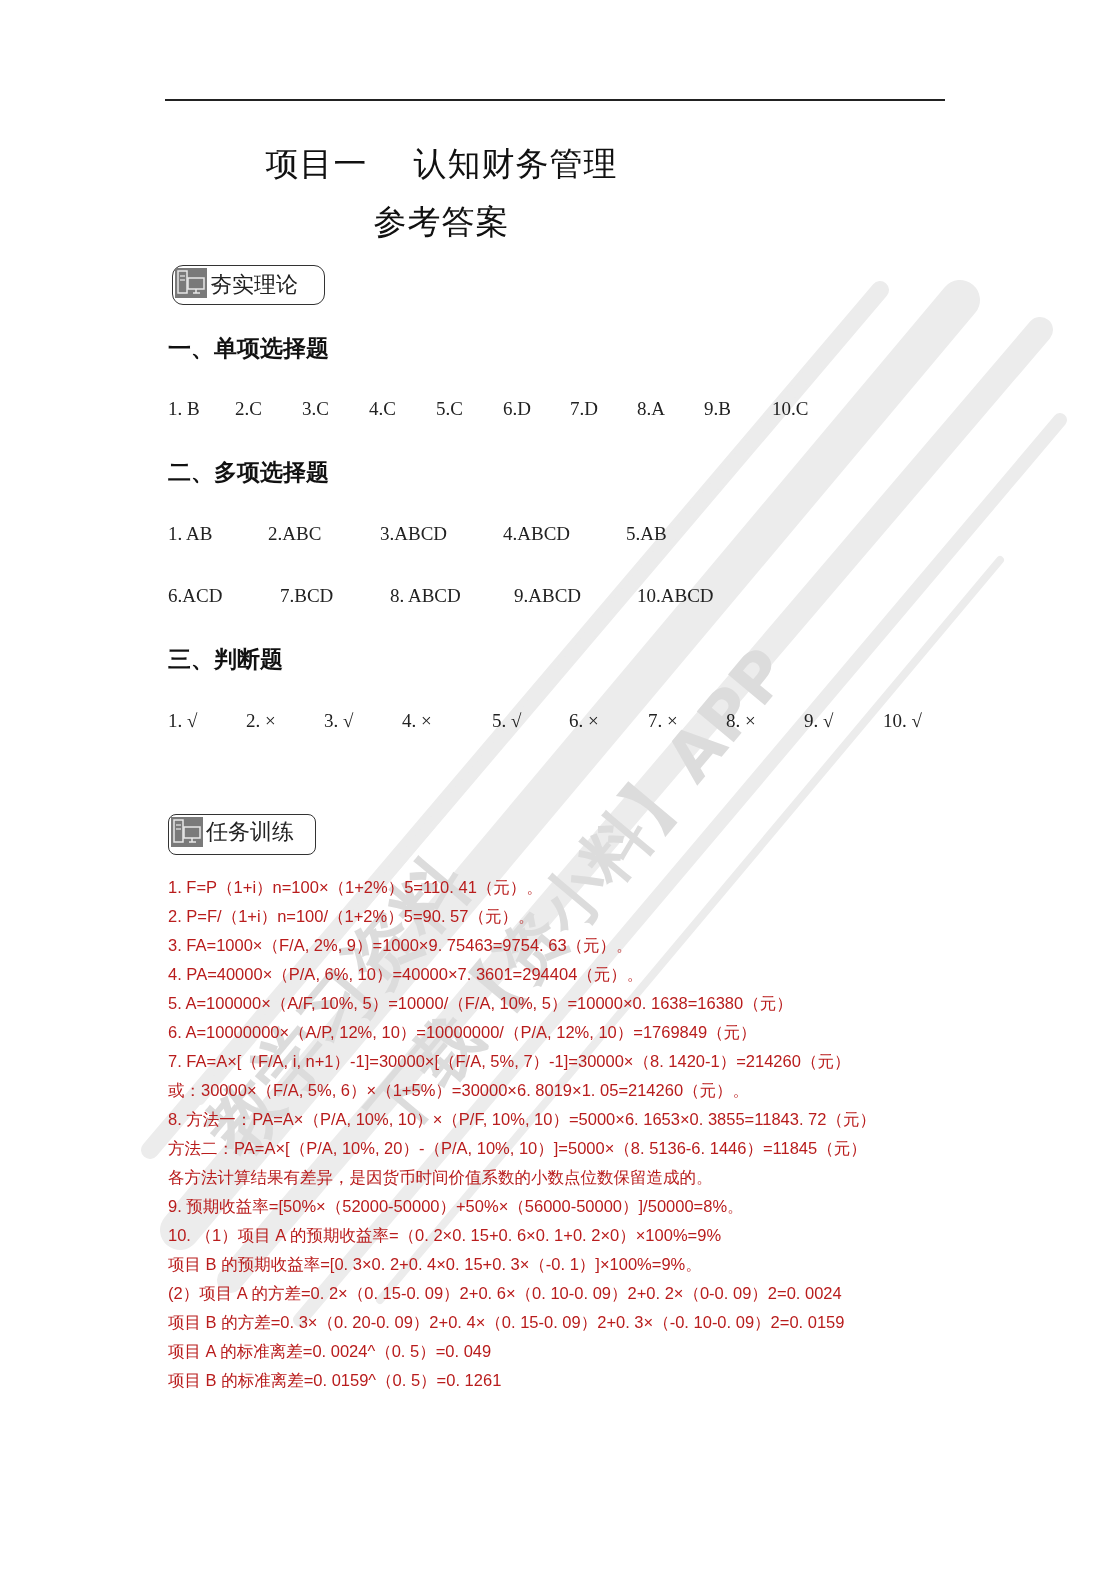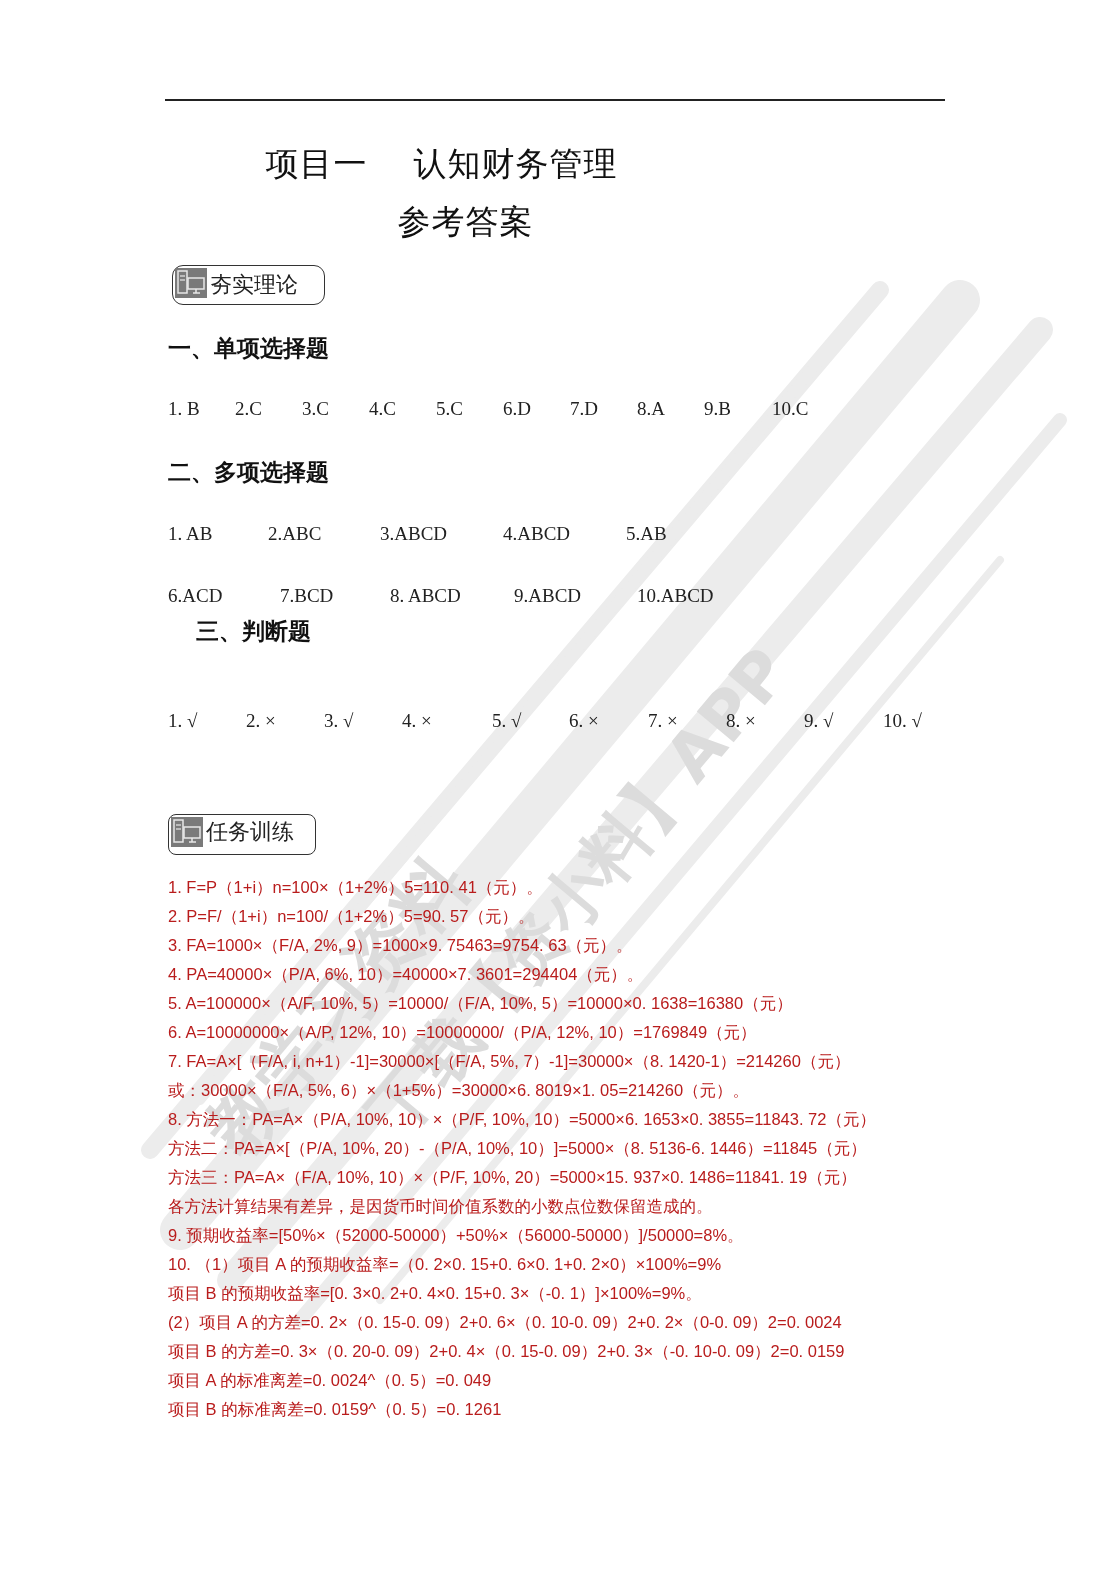--- a/index.html
+++ b/index.html
@@ -5,33 +5,33 @@
   html, body { margin: 0; padding: 0; background: #ffffff; }
   body { width: 1117px; height: 1579px; position: relative; overflow: hidden;
          font-family: "DejaVu Serif", "Liberation Serif", serif; color: #111; }
   .page { position: absolute; left: 0; top: 0; width: 1117px; height: 1579px; }
   .watermark { position: absolute; left: 0; top: 0; width: 1117px; height: 1579px; pointer-events: none; z-index: 0; }
   .content { position: absolute; left: 0; top: 0; width: 1117px; height: 1579px; z-index: 1; }
   .header-rule { position: absolute; left: 165px; top: 99px; width: 780px; height: 0; border-top: 2px solid #222; }
   .title { position: absolute; left: 0; width: 883px; text-align: center; font-family: "DejaVu Sans", sans-serif;
            font-weight: normal; font-size: 33px; letter-spacing: 1px; color: #111; }
   .title.t1 { top: 142px; }
-  .title.t2 { top: 200px; padding-left: 24px; }
+  .title.t2 { top: 200px; }
   .title .gap { display: inline-block; width: 46px; }
   .badge { position: absolute; height: 38px; border: 1.5px solid #333; border-radius: 8px; background: #fff; }
   .badge .ico { position: absolute; left: 2px; top: 2px; width: 32px; height: 30px; background: #7a7a7a; }
   .badge .ico svg { position: absolute; left: 0; top: 0; }
   .badge .lbl { position: absolute; left: 37px; top: 4px; font-family: "DejaVu Serif", serif; font-size: 22px; color: #222; white-space: nowrap; }
   .badge.b1 { left: 172px; top: 265px; width: 151px; border-radius: 11px; }
   .badge.b2 { left: 168px; top: 814px; width: 146px; height: 39px; }
   .badge.b2 .lbl { top: 2px; }
   .h2 { position: absolute; left: 168px; font-family: "DejaVu Sans", sans-serif; font-weight: bold; font-size: 23px; color: #111; }
   .h2.s1 { top: 333px; }
   .h2.s2 { top: 457px; }
-  .h2.s3 { top: 616px; margin-left: 28px; }
+  .h2.s3 { top: 644px; }
   .row { position: absolute; left: 168px; height: 26px; font-family: "Liberation Serif", "DejaVu Serif", serif; font-size: 19px; color: #222; }
   .row .ans { position: absolute; top: 0; white-space: nowrap; }
   .calc { position: absolute; left: 168px; top: 873px; width: 790px; font-family: "Liberation Sans", "DejaVu Sans", sans-serif;
           font-size: 16.5px; color: #b91c1c; }
   .calc .line { height: 29px; line-height: 29px; white-space: nowrap; }
 </style>
 </head>
 <body>
 
 <div class="page">
@@ -135,21 +135,20 @@
       <div class="line">1. F=P（1+i）n=100×（1+2%）5=110. 41（元）。</div>
       <div class="line">2. P=F/（1+i）n=100/（1+2%）5=90. 57（元）。</div>
       <div class="line">3. FA=1000×（F/A, 2%, 9）=1000×9. 75463=9754. 63（元）。</div>
       <div class="line">4. PA=40000×（P/A, 6%, 10）=40000×7. 3601=294404（元）。</div>
       <div class="line">5. A=100000×（A/F, 10%, 5）=10000/（F/A, 10%, 5）=10000×0. 1638=16380（元）</div>
       <div class="line">6. A=10000000×（A/P, 12%, 10）=10000000/（P/A, 12%, 10）=1769849（元）</div>
       <div class="line">7. FA=A×[（F/A, i, n+1）-1]=30000×[（F/A, 5%, 7）-1]=30000×（8. 1420-1）=214260（元）</div>
       <div class="line">或：30000×（F/A, 5%, 6）×（1+5%）=30000×6. 8019×1. 05=214260（元）。</div>
       <div class="line">8. 方法一：PA=A×（P/A, 10%, 10）×（P/F, 10%, 10）=5000×6. 1653×0. 3855=11843. 72（元）</div>
       <div class="line">方法二：PA=A×[（P/A, 10%, 20）-（P/A, 10%, 10）]=5000×（8. 5136-6. 1446）=11845（元）</div>
-      <div class="line">方法三：PA=A×（F/A, 10%, 10）×（P/F, 10%, 20）=5000×15. 937×0. 1486=11841. 19（元）</div>
       <div class="line">各方法计算结果有差异，是因货币时间价值系数的小数点位数保留造成的。</div>
       <div class="line">9. 预期收益率=[50%×（52000-50000）+50%×（56000-50000）]/50000=8%。</div>
       <div class="line">10. （1）项目 A 的预期收益率=（0. 2×0. 15+0. 6×0. 1+0. 2×0）×100%=9%</div>
       <div class="line">项目 B 的预期收益率=[0. 3×0. 2+0. 4×0. 15+0. 3×（-0. 1）]×100%=9%。</div>
       <div class="line">(2）项目 A 的方差=0. 2×（0. 15-0. 09）2+0. 6×（0. 10-0. 09）2+0. 2×（0-0. 09）2=0. 0024</div>
       <div class="line">项目 B 的方差=0. 3×（0. 20-0. 09）2+0. 4×（0. 15-0. 09）2+0. 3×（-0. 10-0. 09）2=0. 0159</div>
       <div class="line">项目 A 的标准离差=0. 0024^（0. 5）=0. 049</div>
       <div class="line">项目 B 的标准离差=0. 0159^（0. 5）=0. 1261</div>
     </div>
   </div>

